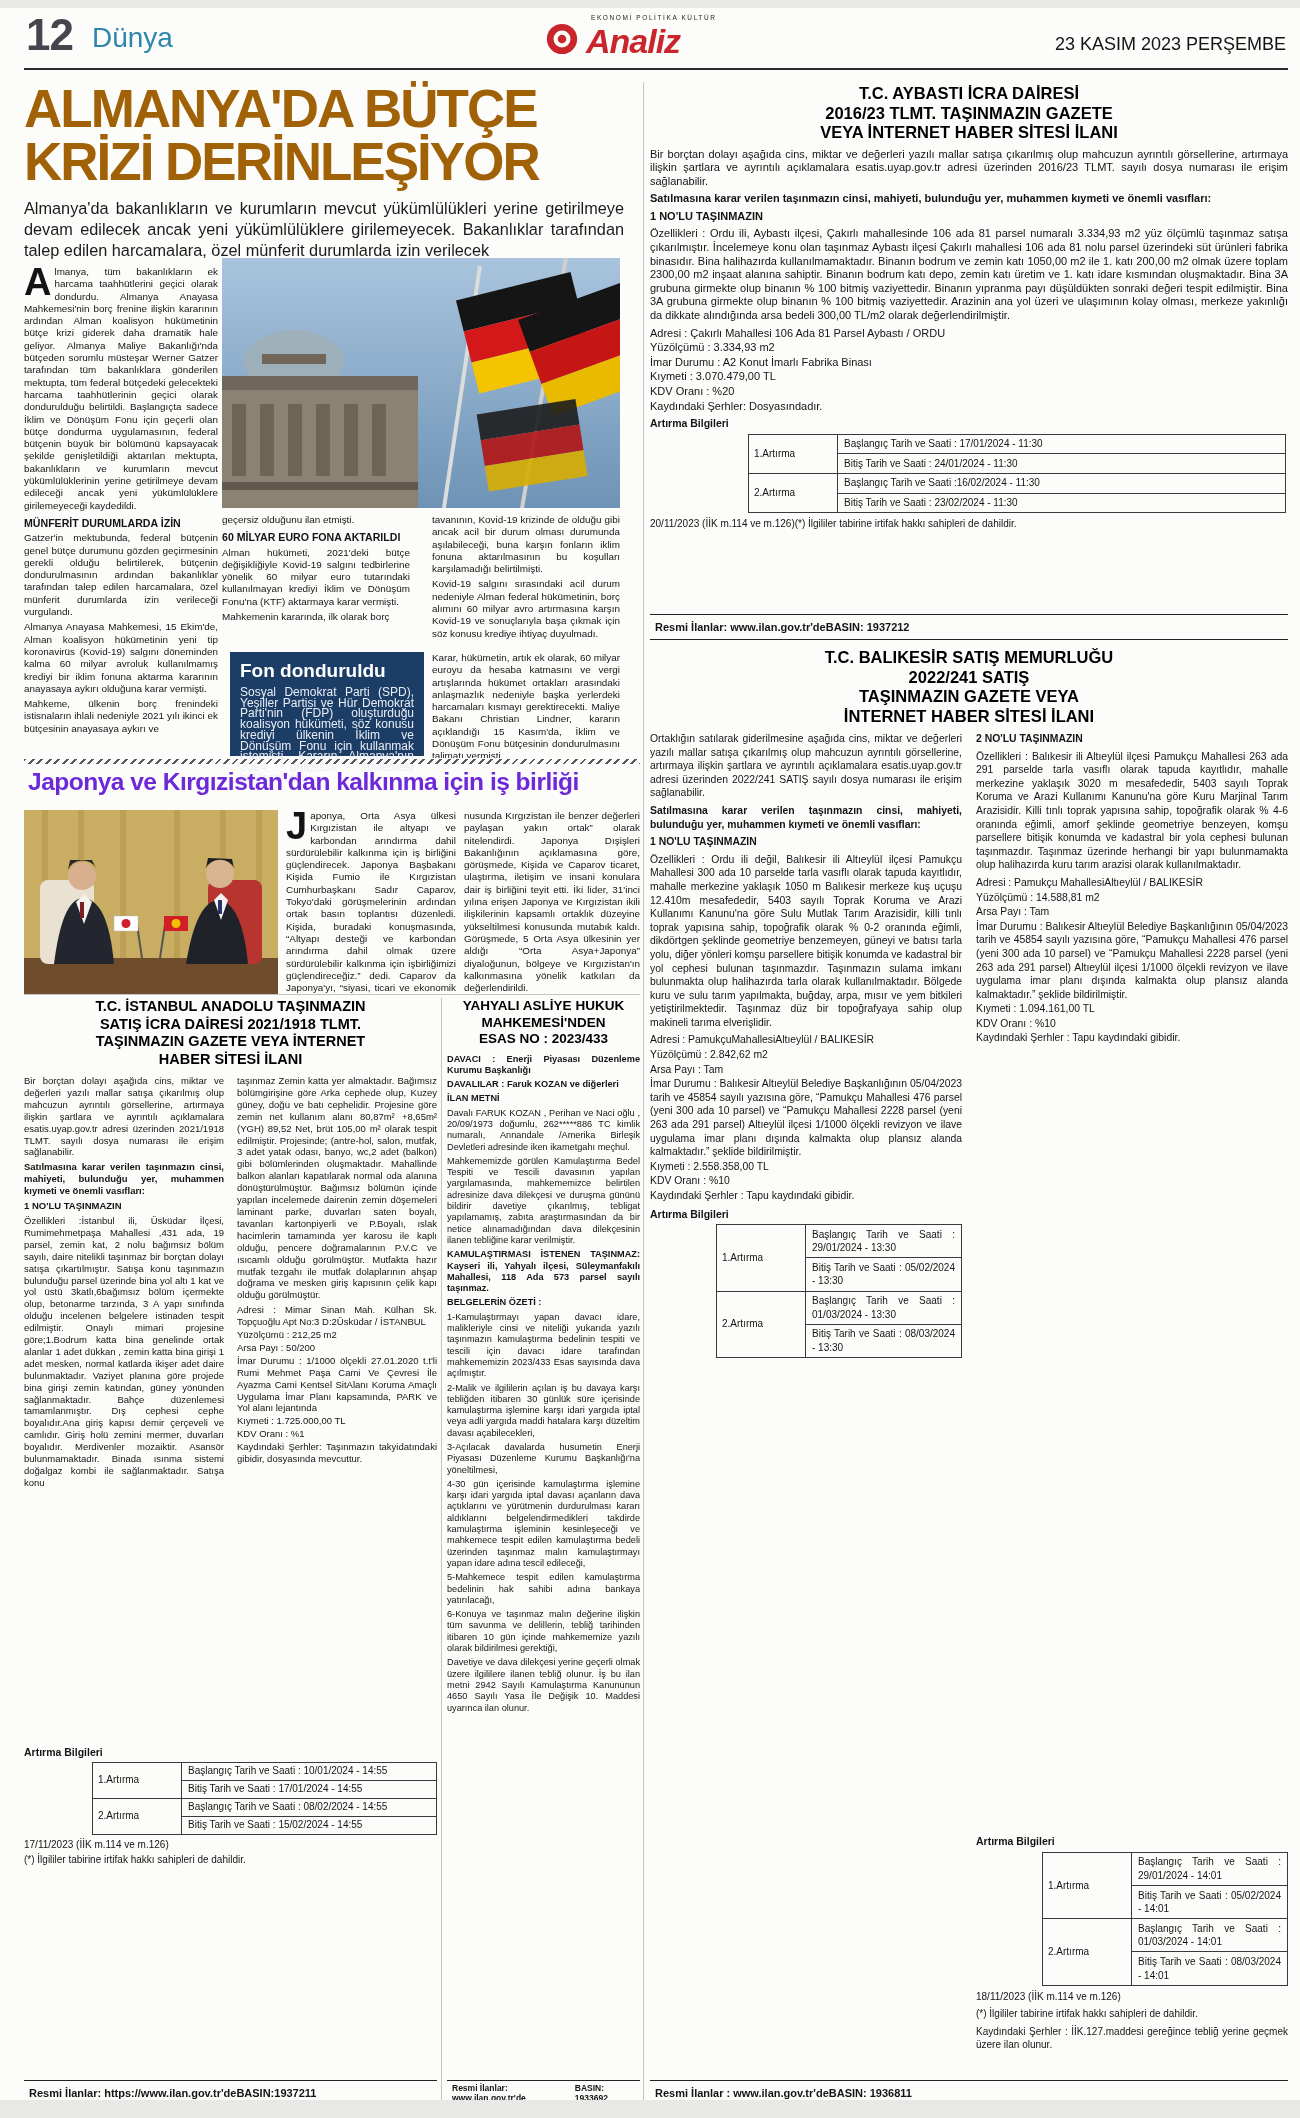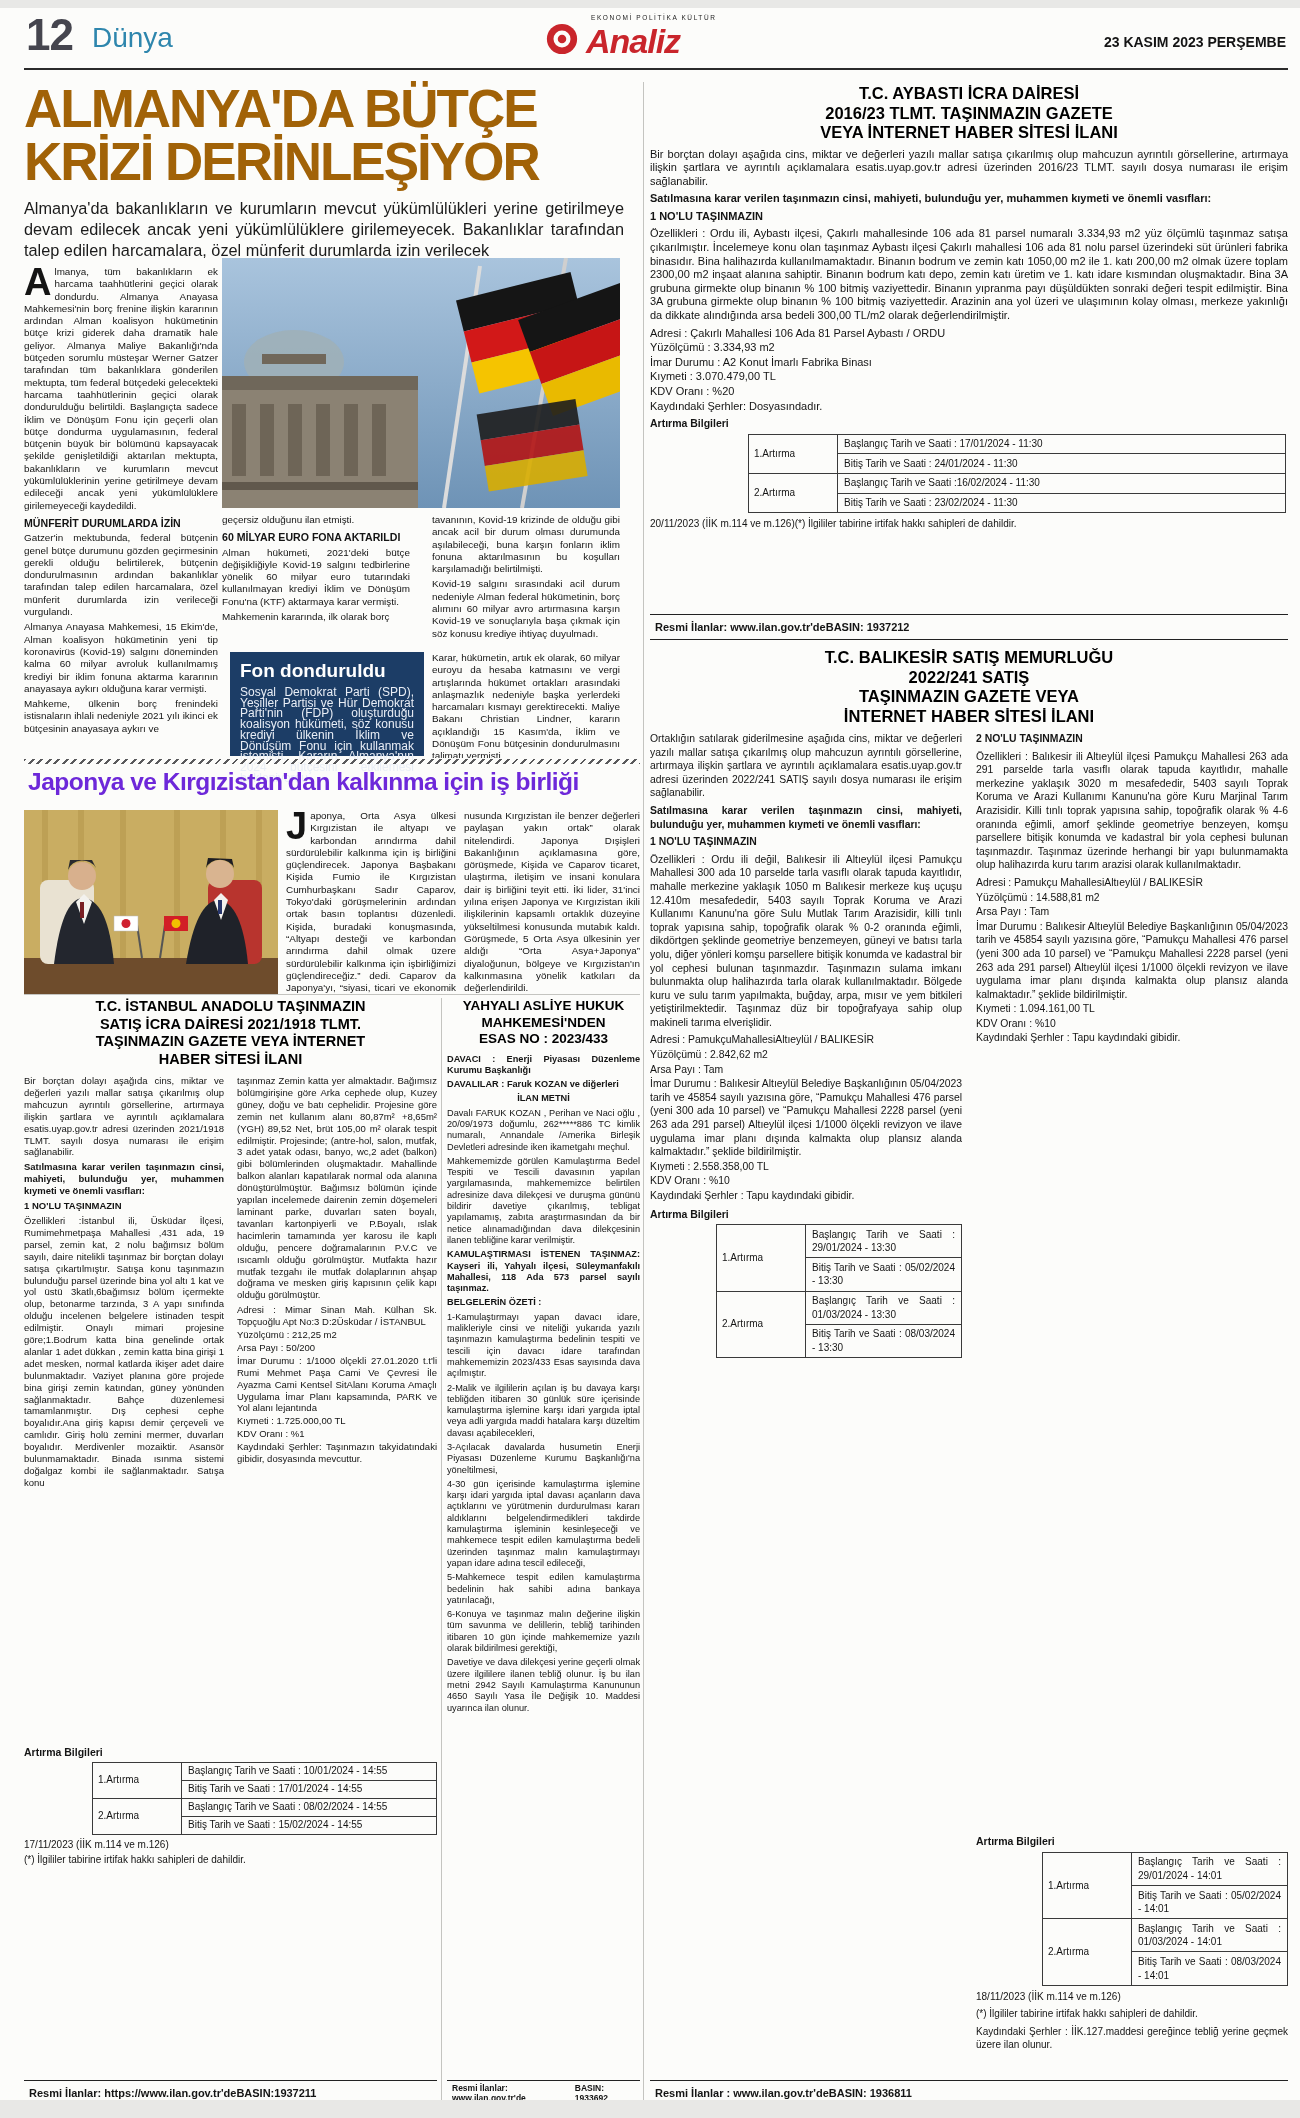--- a/index.html
+++ b/index.html
@@ -6,21 +6,21 @@
   .page{position:relative;width:1300px;height:2092px;background:#fcfcfa;margin:8px auto;
         font-family:"Liberation Sans",sans-serif;color:#141414;overflow:hidden;}
   .abs{position:absolute;}
   
   .pagenum{left:26px;top:2px;font-size:44px;font-weight:700;color:#45454e;letter-spacing:-1px;}
   .sectionname{left:92px;top:14px;font-size:28px;color:#2e86ad;}
   .logo{left:545px;top:6px;width:230px;}
   .logo-tagline{font-size:6.5px;letter-spacing:1.6px;color:#222;margin-left:46px;margin-bottom:1px;}
   .logo-row{display:flex;align-items:center;gap:7px;}
   .logo-word{font-size:34px;font-weight:800;font-style:italic;color:#c9252b;letter-spacing:-1px;line-height:34px;}
-  .dateline{left:980px;top:26px;width:306px;text-align:right;font-size:14px;font-weight:700;}
+  .dateline{left:980px;top:26px;width:306px;text-align:right;font-size:18px;font-weight:400;}
   .mastrule{left:24px;top:60px;width:1264px;height:2px;background:#2b2b2b;}
   .vrule{background:#c4c4c0;width:1px;}
   
   .alm-headline{left:24px;top:74px;width:618px;font-size:53px;line-height:53px;font-weight:800;
                 letter-spacing:-2px;color:#a16207;}
   .alm-sub{left:24px;top:190px;width:600px;font-size:16.3px;line-height:21px;color:#1b1b1b;text-align:justify;}
   .newscol{font-size:9.9px;line-height:12.3px;text-align:justify;overflow:hidden;}
   .alm-col1{left:24px;top:258px;width:194px;height:492px;}
   .alm-col2{left:222px;top:506px;width:188px;height:136px;}
   .alm-col3{left:432px;top:506px;width:188px;height:136px;}
@@ -81,21 +81,21 @@
   .ist-cols{display:flex;gap:13px;height:668px;overflow:hidden;}
   .ist-col{width:200px;font-size:9.5px;line-height:11.9px;text-align:justify;}
   .ist-col p{margin:0 0 3px 0;}
   .ist .auc-table{margin-left:68px;width:345px;box-sizing:border-box;}
   .ist .legal{font-size:9.5px;line-height:11.9px;}
   
   .yah{left:447px;top:990px;width:193px;height:1108px;}
   .yah .ntitle{font-size:13.5px;line-height:16.5px;margin-bottom:6px;}
   .yah-body{font-size:9.2px;line-height:11.3px;text-align:justify;}
   .yah-body p{margin:0 0 3px 0;}
-  .center{text-align:center;}
+  .center{text-align:left;}
   .toprule-notices{left:24px;top:986px;width:616px;height:1px;background:#c4c4c0;}
 </style>
 </head>
 <body>
 
 <div class="page">
 
   <div class="abs pagenum">12</div>
   <div class="abs sectionname">Dünya</div>
   <div class="abs logo">

